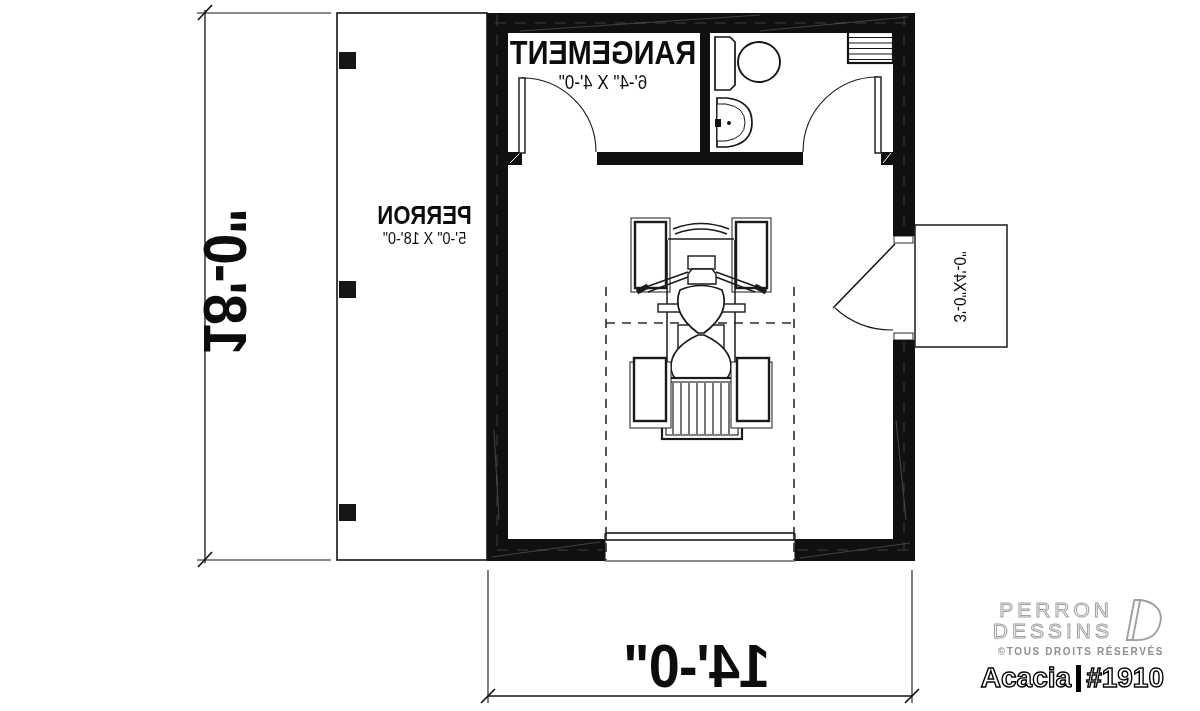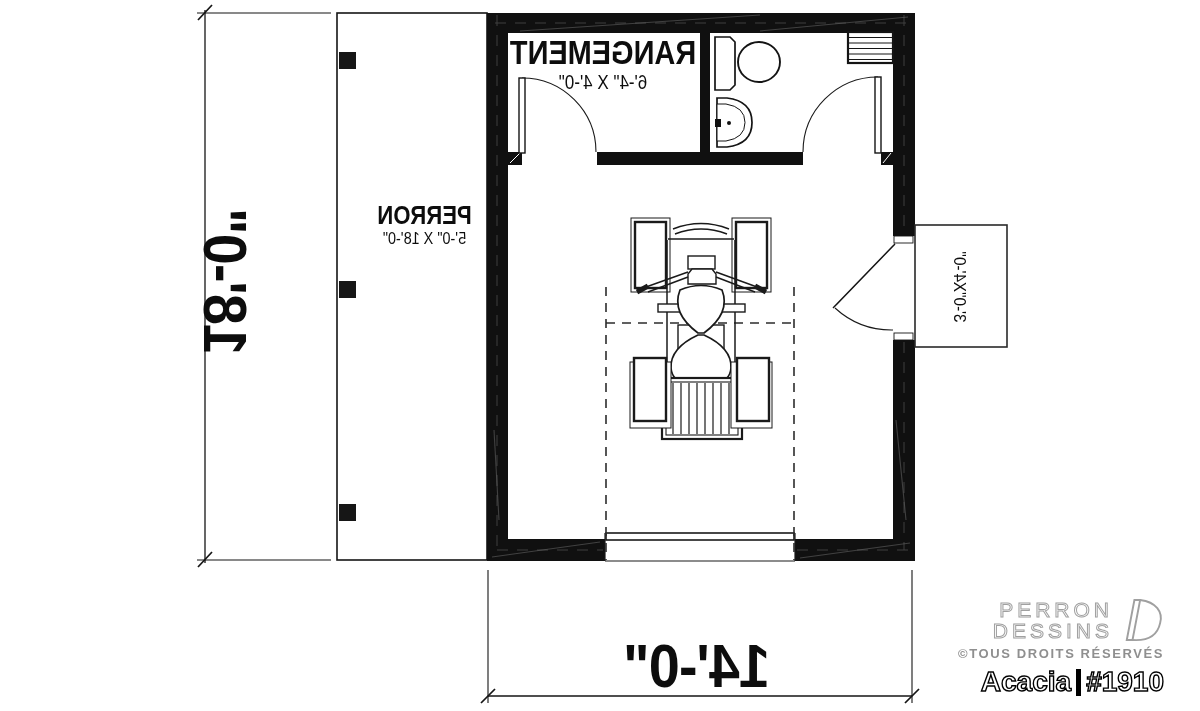--- a/index.html
+++ b/index.html
@@ -11,21 +11,21 @@
   
   .mir{transform:scaleX(-0.9);transform-origin:center;}
   .mir-wide{transform:scaleX(-0.85);transform-origin:center;}
   .mirv{transform:scaleX(-1) rotate(-90deg) scaleX(0.9);transform-origin:center;}
   .dim-text{font-weight:bold;font-size:62px;letter-spacing:-1px;}
   
   .branding{position:absolute;top:597px;right:36px;width:250px;text-align:right;}
   .brand-top{display:flex;justify-content:flex-end;align-items:center;gap:9px;}
   .brand-words{font-size:21px;line-height:21px;letter-spacing:4px;font-weight:500;
                color:#fdfdfd;-webkit-text-stroke:1px #a0a0a0;}
-  .rights{font-size:13px;letter-spacing:1.6px;color:#8f8f8f;font-weight:600;margin-top:3px;}
+  .rights{font-size:10px;letter-spacing:1.6px;color:#8f8f8f;font-weight:600;margin-top:3px;}
   .plan-id{margin-top:5px;display:flex;justify-content:flex-end;align-items:center;gap:5px;
            font-size:28px;font-weight:bold;color:#fff;-webkit-text-stroke:1.4px #000;}
   .plan-id .sep{display:inline-block;width:5px;height:27px;background:#000;-webkit-text-stroke:0;}
 </style>
 </head>
 <body>
 
 <div class="canvas">
 
   <svg class="plan-svg" viewBox="0 0 1200 711">

